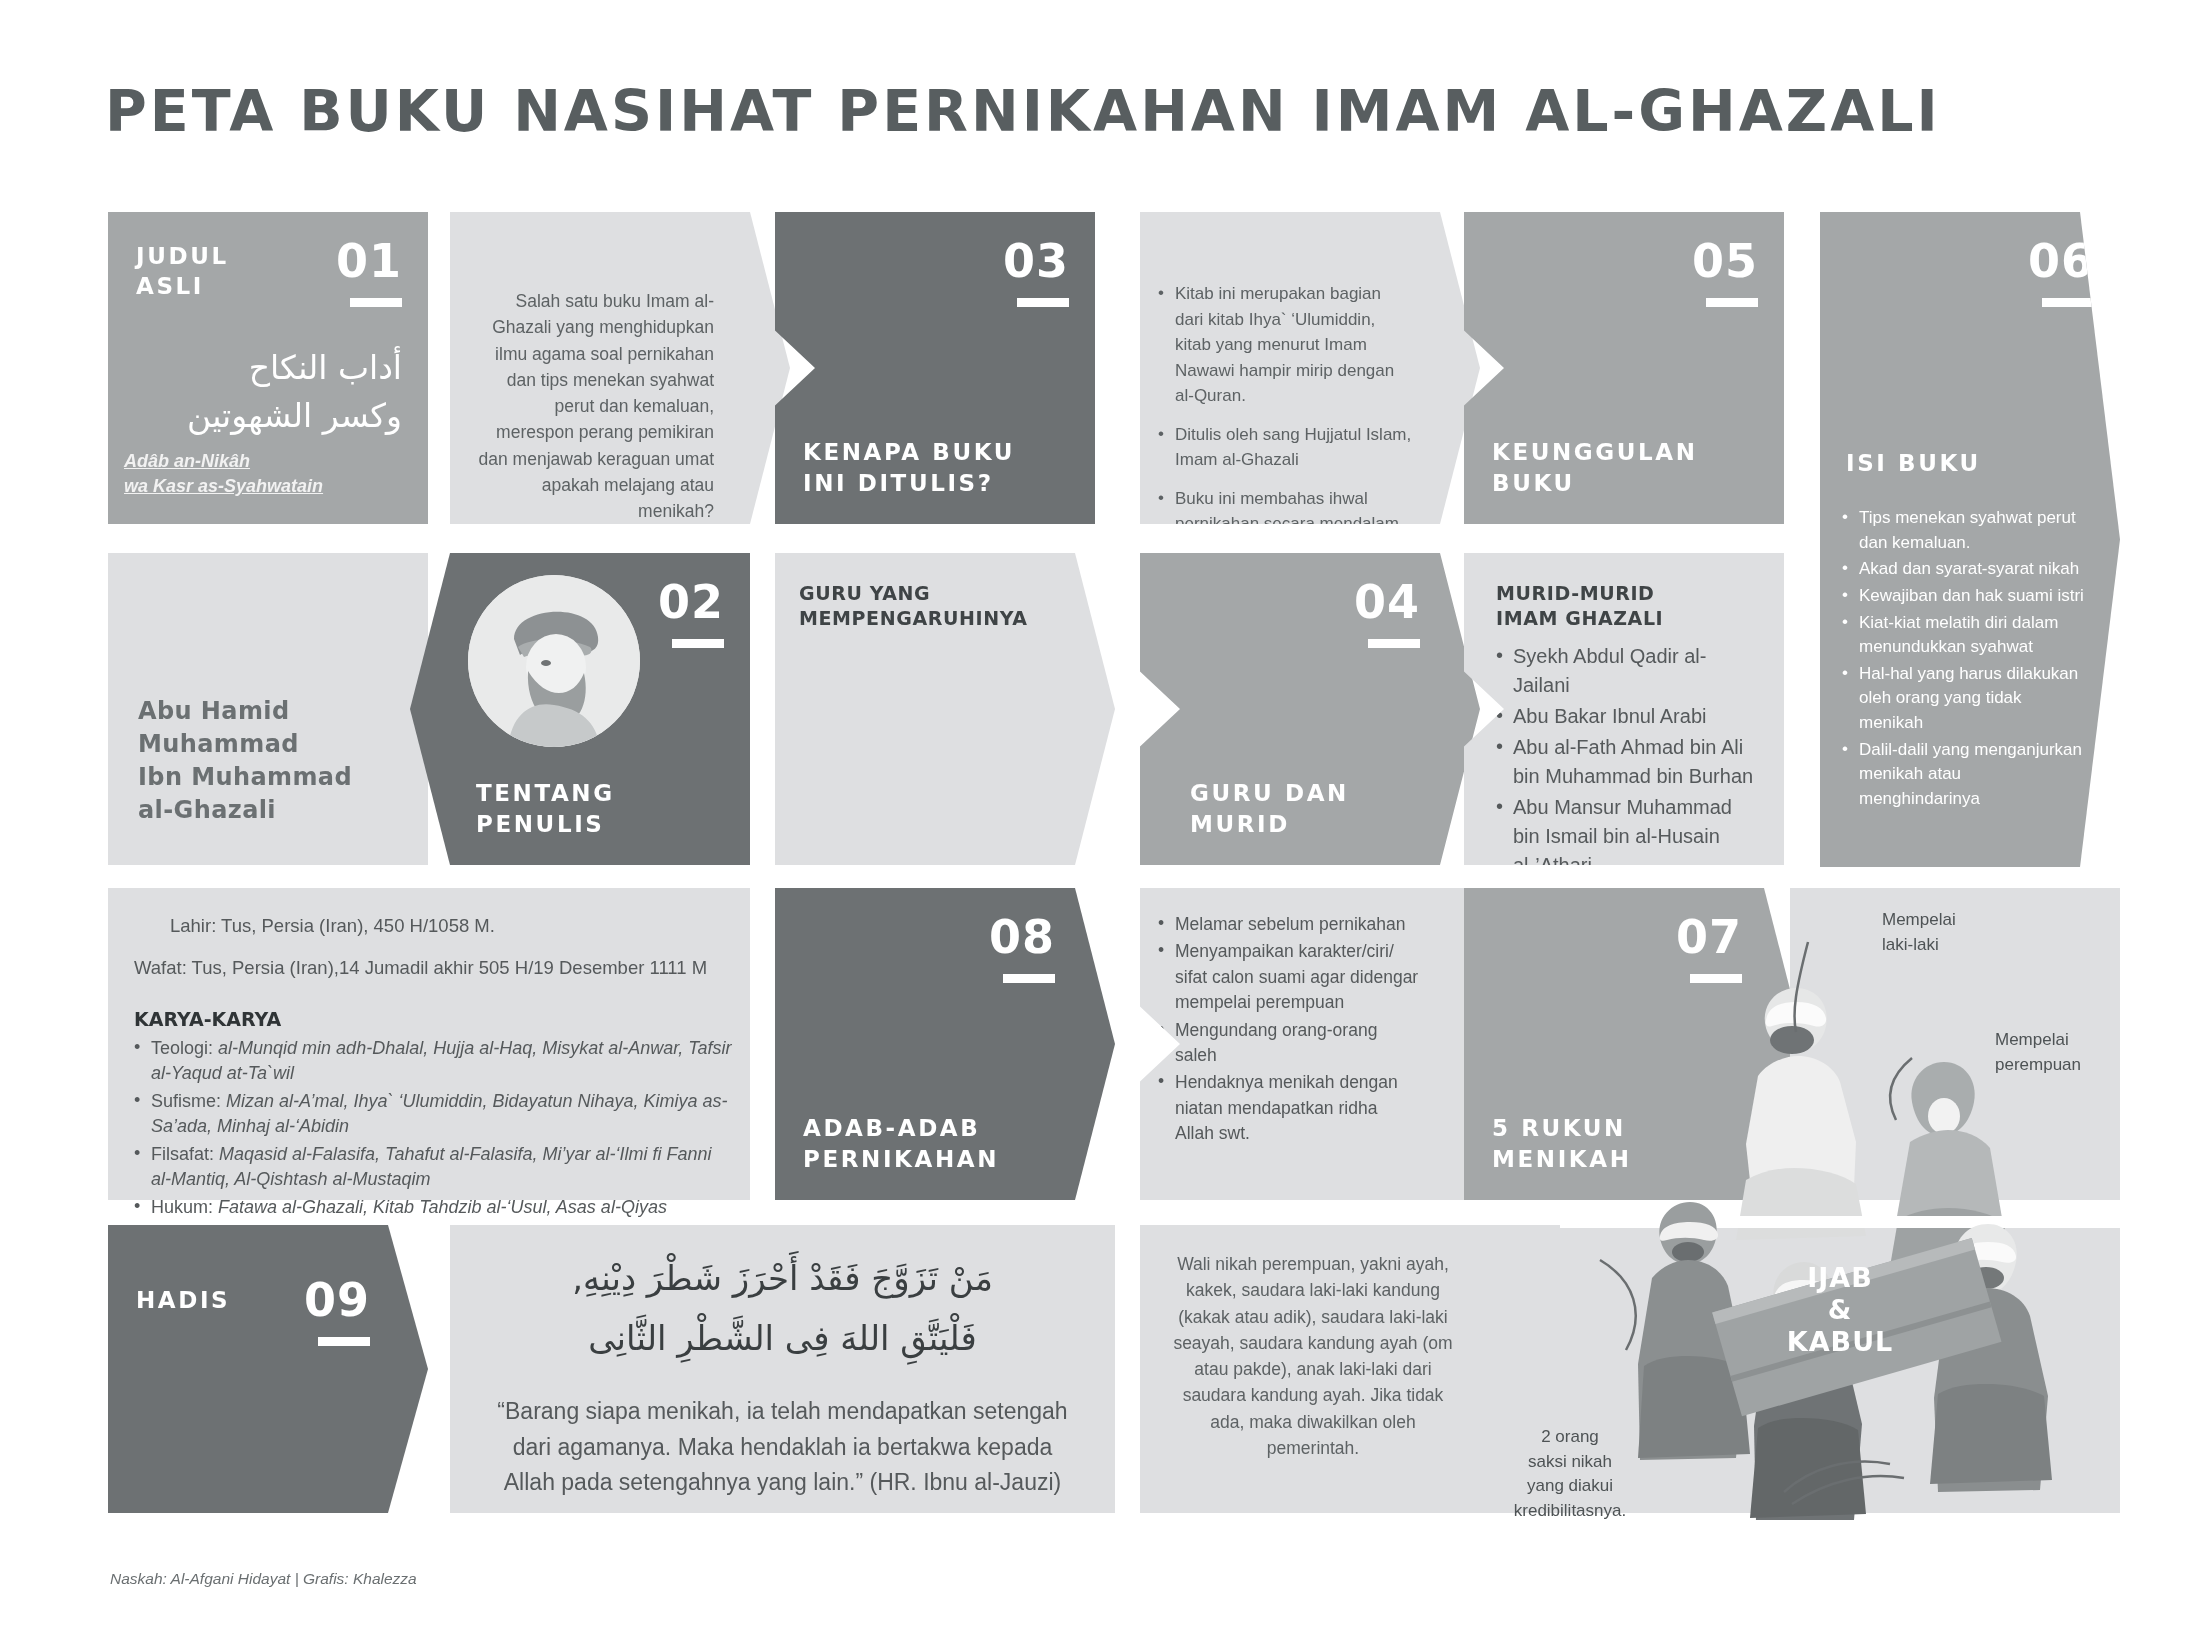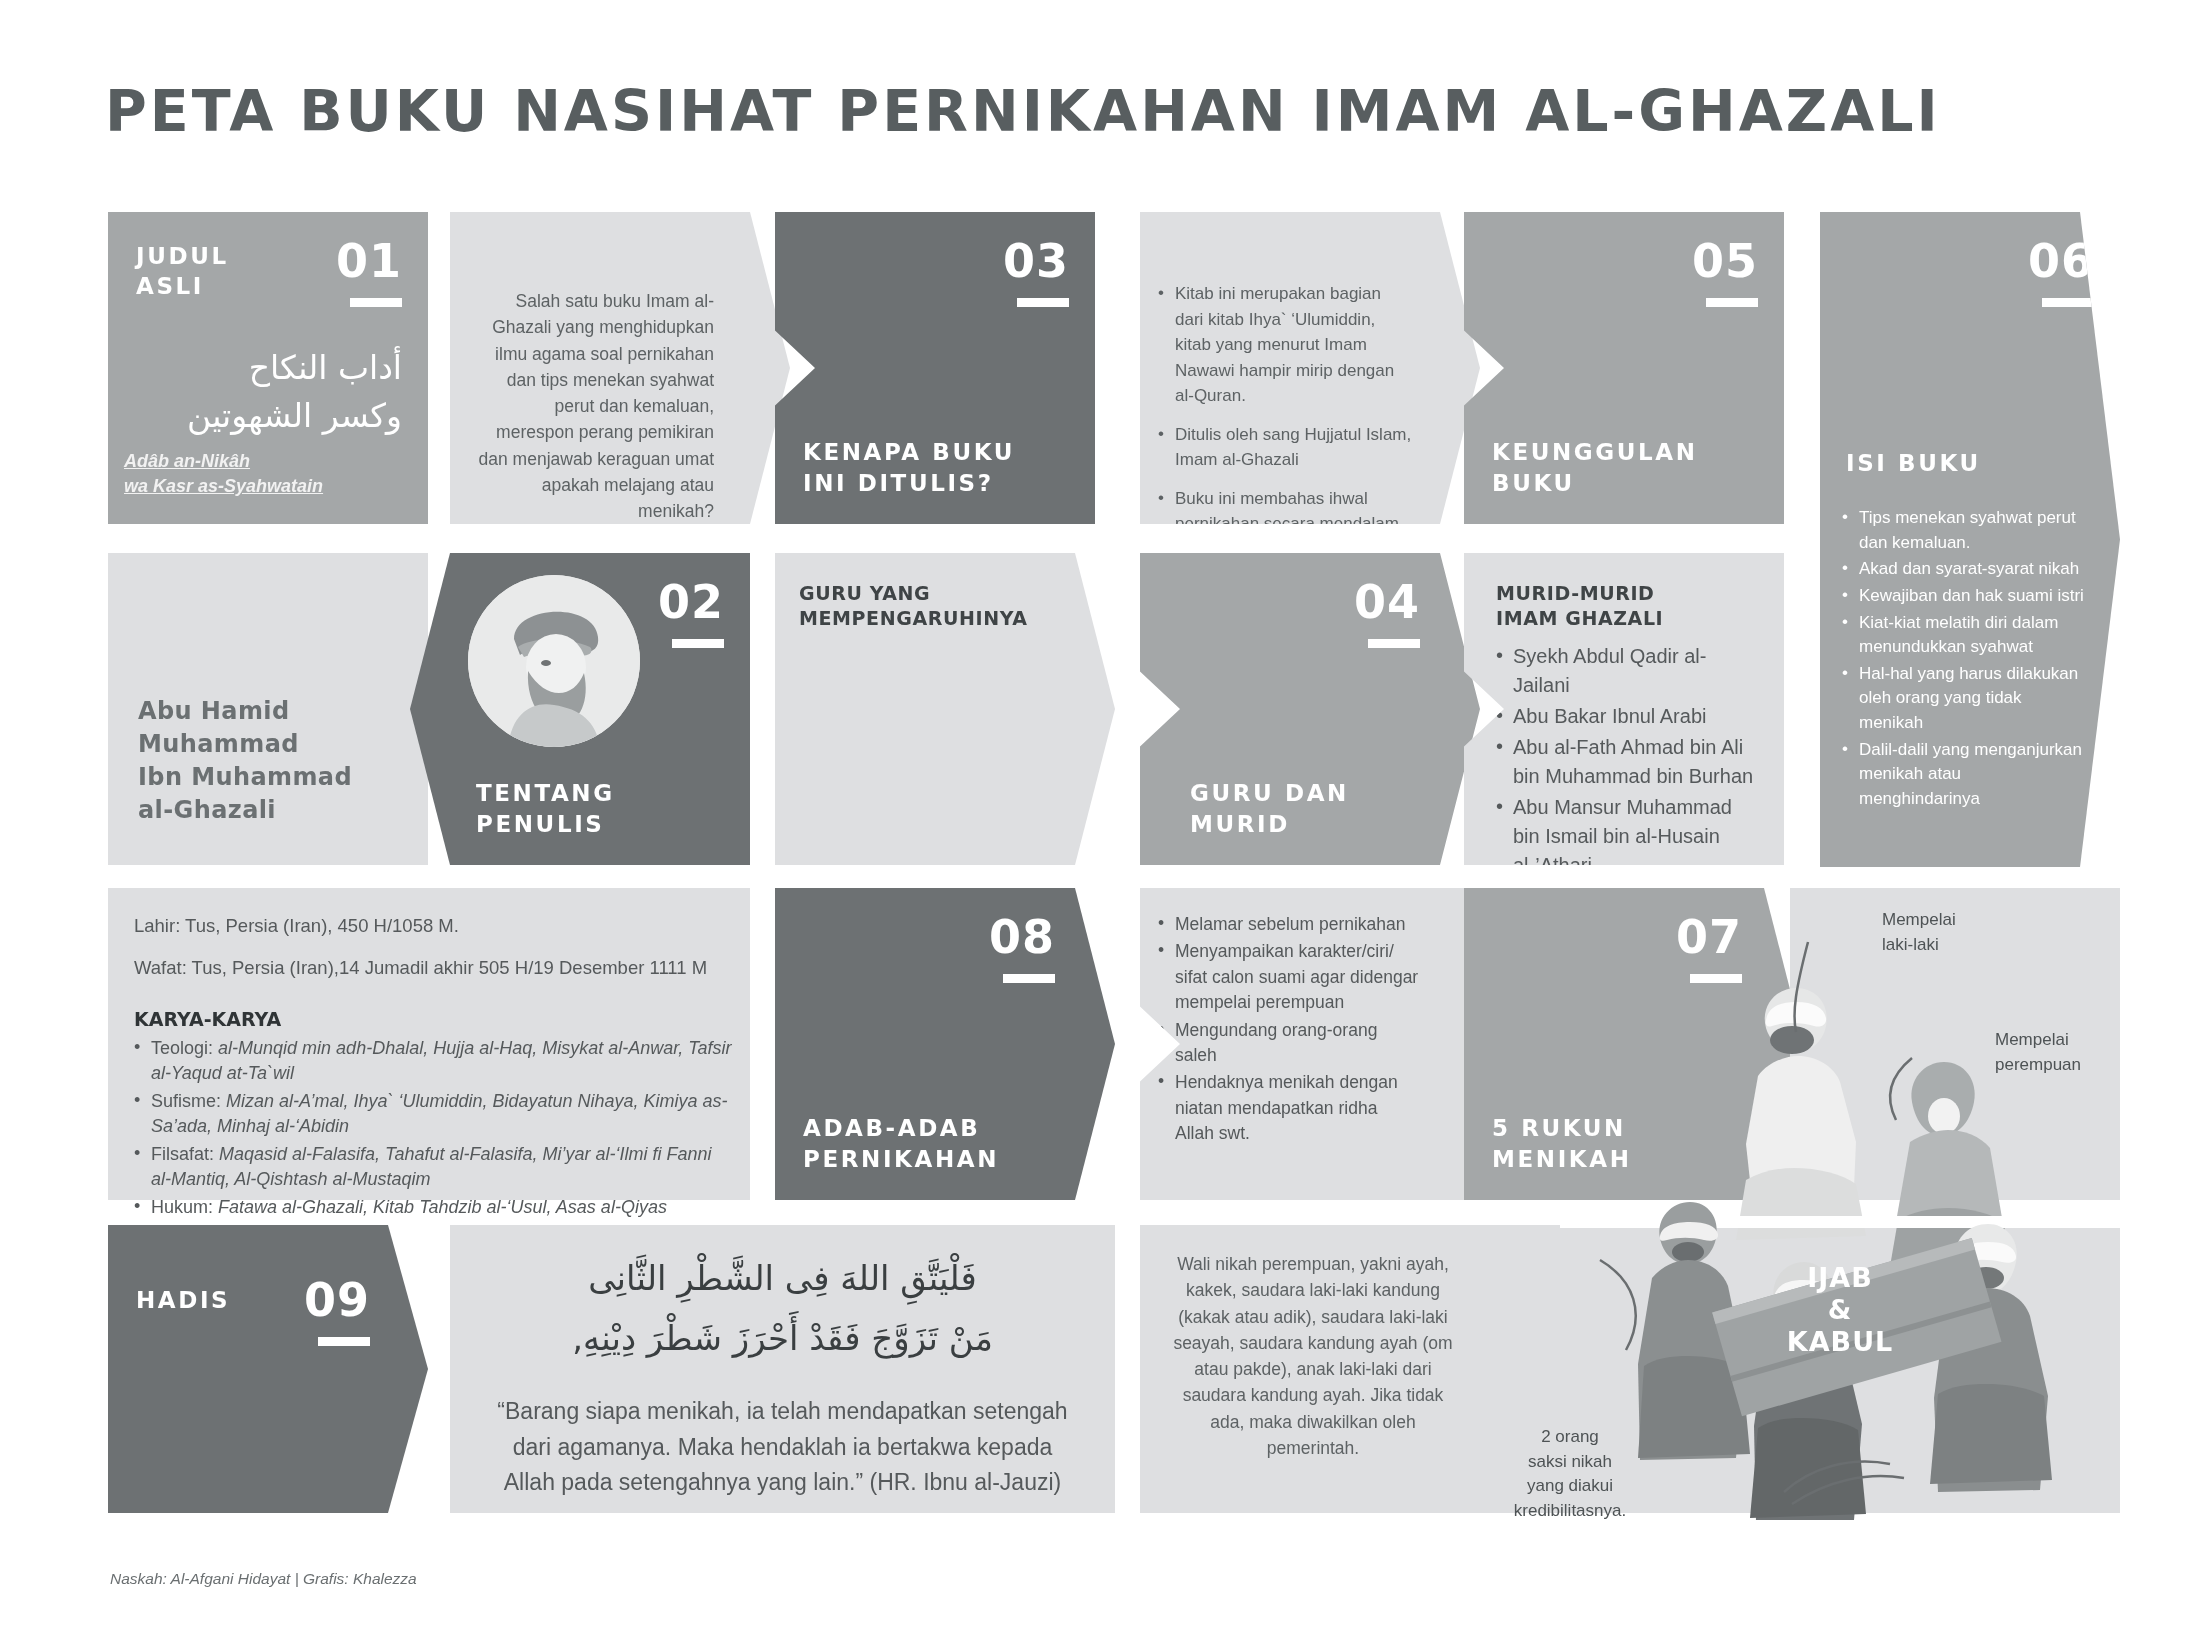--- a/index.html
+++ b/index.html
@@ -252,21 +252,21 @@
         <li>Abu Bakar Ibnul Arabi</li>
         <li>Abu al-Fath Ahmad bin Ali bin Muhammad bin Burhan</li>
         <li>Abu Mansur Muhammad bin Ismail bin al-Husain al-’Athari</li>
         <li>Muhammad bin Yahya bin Mansur</li>
       </ul>
     </div>
   </div>
 
   <div class="card lite" style="left:108px;top:888px;width:642px;height:312px;">
     <div style="position:absolute;left:26px;top:24px;width:600px;">
-      <div class="bio" style="margin-bottom:14px;">Lahir: Tus, Persia (Iran), 450 H/1058 M.</div>
+      <div class="bio" style="margin-bottom:14px;margin-left:36px;">Lahir: Tus, Persia (Iran), 450 H/1058 M.</div>
       <div class="bio">Wafat: Tus, Persia (Iran),14 Jumadil akhir 505 H/19 Desember 1111 M</div>
       <div class="karya-h">KARYA-KARYA</div>
       <ul class="bul bio" style="font-size:18px;line-height:1.42;">
         <li>
           <span>Teologi:</span>
           <span class="it">al-Munqid min adh-Dhalal, Hujja al-Haq, Misykat al-Anwar, Tafsir al-Yaqud at-Ta`wil</span>
         </li>
         <li>
           <span>Sufisme:</span>
           <span class="it">Mizan al-A’mal, Ihya` ‘Ulumiddin, Bidayatun Nihaya, Kimiya as-Sa’ada, Minhaj al-‘Abidin</span>
@@ -317,22 +317,22 @@
   <div class="card dark arrow-r" style="left:108px;top:1225px;width:320px;height:288px;">
     <div class="num" style="right:58px;top:48px;">
       <span>09</span><span class="bar"></span>
     </div>
     <div style="position:absolute;left:28px;top:62px;font-size:23px;font-weight:bold;letter-spacing:2.6px;color:#fff;font-family:'DejaVu Sans',sans-serif;">HADIS</div>
   </div>
 
   <div class="card lite" style="left:450px;top:1225px;width:665px;height:288px;">
     <div style="position:absolute;left:40px;top:24px;width:585px;">
       <div class="hadith-ar">
+        <div>مَنْ تَزَوَّجَ فَقَدْ أَحْرَزَ شَطْرَ دِيْنِهِ,</div>
         <div>فَلْيَتَّقِ اللهَ فِى الشَّطْرِ الثَّانِى</div>
-        <div>مَنْ تَزَوَّجَ فَقَدْ أَحْرَزَ شَطْرَ دِيْنِهِ,</div>
       </div>
       <div class="hadith-id">“Barang siapa menikah, ia telah mendapatkan setengah dari agamanya. Maka hendaklah ia bertakwa kepada Allah pada setengahnya yang lain.” (HR. Ibnu al-Jauzi)</div>
     </div>
   </div>
 
   <div class="card lite" style="left:1140px;top:1225px;width:980px;height:288px;">
     <div class="bodytext" style="left:28px;top:26px;width:290px;text-align:center;font-size:17.5px;line-height:1.5;">Wali nikah perempuan, yakni ayah, kakek, saudara laki-laki kandung (kakak atau adik), saudara laki-laki seayah, saudara kandung ayah (om atau pakde), anak laki-laki dari saudara kandung ayah. Jika tidak ada, maka diwakilkan oleh pemerintah.</div>
   </div>
 
   <div class="ill" style="left:1560px;top:880px;width:580px;height:640px;">

